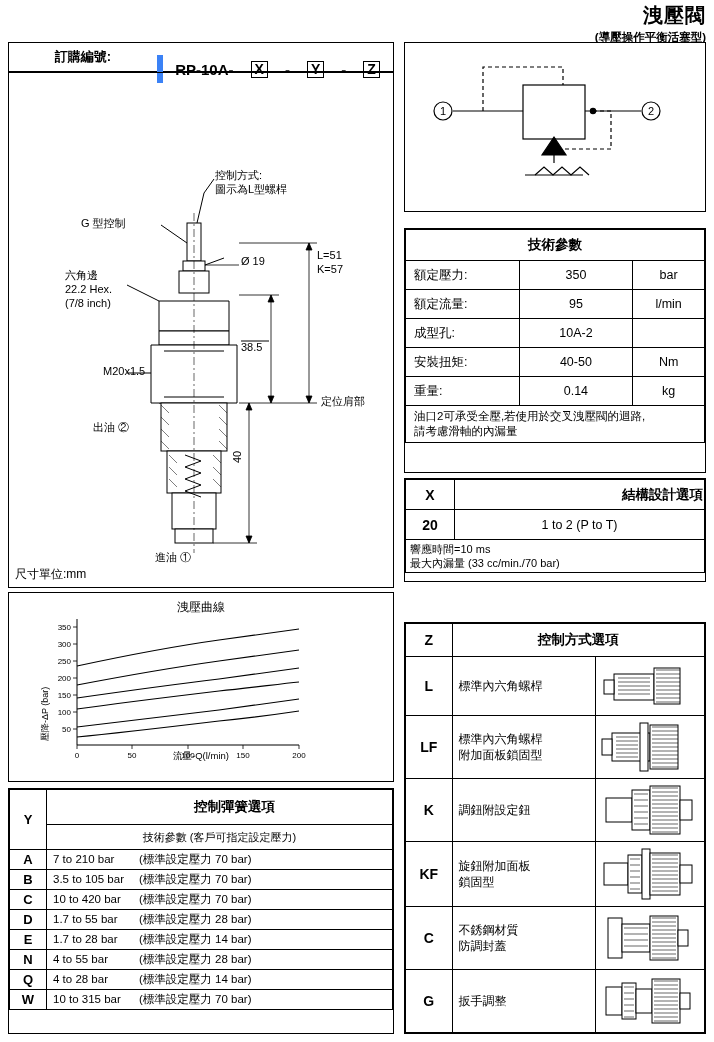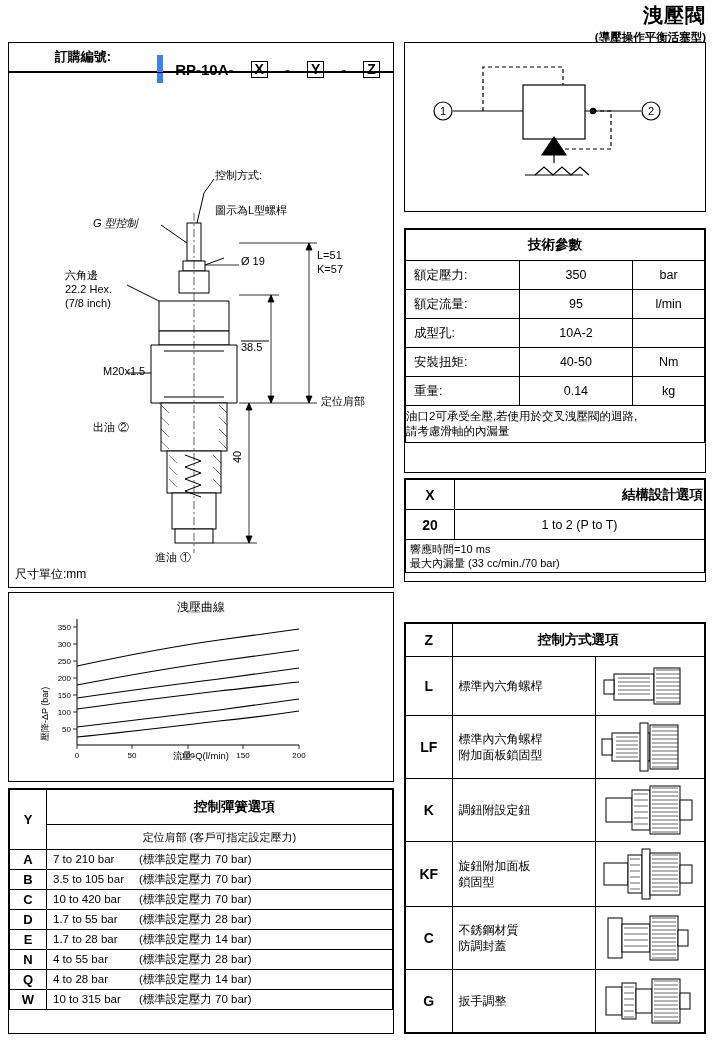--- a/index.html
+++ b/index.html
@@ -47,21 +47,21 @@
   .ytable .val .rng{display:inline-block;min-width:86px;}
 
   
   .symbol{position:absolute;left:404px;top:42px;width:302px;height:170px;border:1px solid #000;box-sizing:border-box;}
   .tech{position:absolute;left:404px;top:228px;width:302px;height:245px;border:1px solid #000;box-sizing:border-box;}
   .tech table td{border:1px solid #000;font-size:12.5px;height:26px;}
   .tech .t-title{text-align:center;font-weight:bold;font-size:13.5px;height:28px;border:1px solid #000;}
   .tech .c1{width:38%;padding-left:8px;}
   .tech .c2{width:38%;text-align:center;}
   .tech .c3{width:24%;text-align:center;}
-  .tech .note{font-size:11.5px;line-height:15px;padding:3px 0;border:1px solid #000;border-top:none;}
+  .tech .note{font-size:11.5px;line-height:15px;padding:3px 8px;border:1px solid #000;border-top:none;}
 
   .xtable{position:absolute;left:404px;top:478px;width:302px;height:104px;border:1px solid #000;box-sizing:border-box;}
   .xtable table td{border:1px solid #000;font-size:12.5px;height:27px;}
   .xtable .k{width:46px;text-align:center;font-weight:bold;font-size:14px;}
   .xtable .hdr{text-align:right;font-weight:bold;font-size:13.5px;}
   .xtable .v{text-align:center;}
   .xtable .note{font-size:11px;line-height:14px;padding:2px 4px;border:1px solid #000;border-top:none;}
 
   .ztable{position:absolute;left:404px;top:622px;width:302px;height:412px;border:1px solid #000;box-sizing:border-box;}
   .ztable table{height:100%;}
@@ -156,22 +156,22 @@
         <path d="M230,170 L308,170"></path>
         <path d="M230,222 L270,222"></path>
         <path d="M230,330 L308,330"></path>
         <path d="M204,470 L248,470"></path>
 
         <path d="M196,192 L230,192"></path>
       </g>
     </svg>
 
     <div class="dlabel" style="left:206px;top:96px;">控制方式:</div>
-    <div class="dlabel" style="left:206px;top:110px;margin-top:21px;">圖示為L型螺桿</div>
-    <div class="dlabel" style="left:84px;top:144px;font-style:italic;">G 型控制</div>
+    <div class="dlabel" style="left:206px;top:110px;">圖示為L型螺桿</div>
+    <div class="dlabel" style="left:72px;top:144px;">G 型控制</div>
     <div class="dlabel" style="left:56px;top:196px;">六角邊</div>
     <div class="dlabel" style="left:56px;top:210px;">22.2 Hex.</div>
     <div class="dlabel" style="left:56px;top:224px;">(7/8 inch)</div>
     <div class="dlabel" style="left:78px;top:292px;padding-left:16px;">M20x1.5</div>
     <div class="dlabel" style="left:84px;top:348px;">出油 ②</div>
     <div class="dlabel" style="left:146px;top:478px;">進油 ①</div>
     <div class="dlabel" style="left:232px;top:182px;">Ø 19</div>
     <div class="dlabel" style="left:232px;top:268px;">38.5</div>
     <div class="dlabel" style="left:222px;top:390px;transform:rotate(-90deg);transform-origin:left top;">40</div>
     <div class="dlabel" style="left:308px;top:176px;">L=51</div>
@@ -237,21 +237,21 @@
   </div>
 
   <div class="ytable">
     <table>
       <tbody>
           <tr>
         <td class="ycol" rowspan="2">Y</td>
         <td class="hdr">控制彈簧選項</td>
       </tr>
       <tr>
-        <td class="sub">定位肩部 (客戶可指定設定壓力)</td>
+        <td class="sub">技術參數 (客戶可指定設定壓力)</td>
       </tr>
       <tr>
         <td class="ycol">A</td>
         <td class="val"><span class="rng">7 to 210 bar</span><span>(標準設定壓力 70 bar)</span></td>
       </tr>
       <tr>
         <td class="ycol">B</td>
         <td class="val"><span class="rng">3.5 to 105 bar</span><span>(標準設定壓力 70 bar)</span></td>
       </tr>
       <tr>

